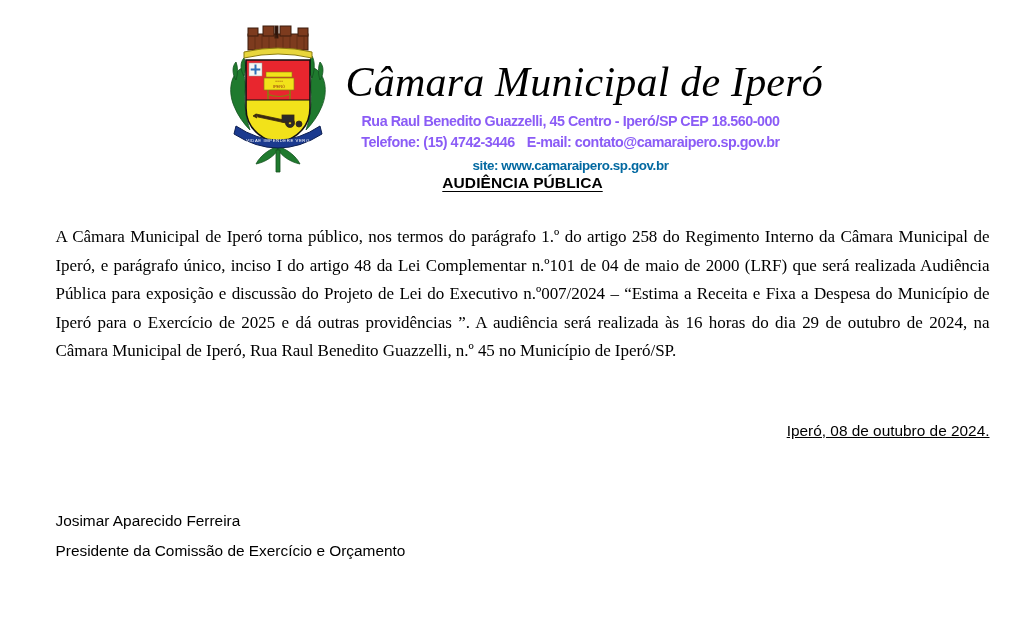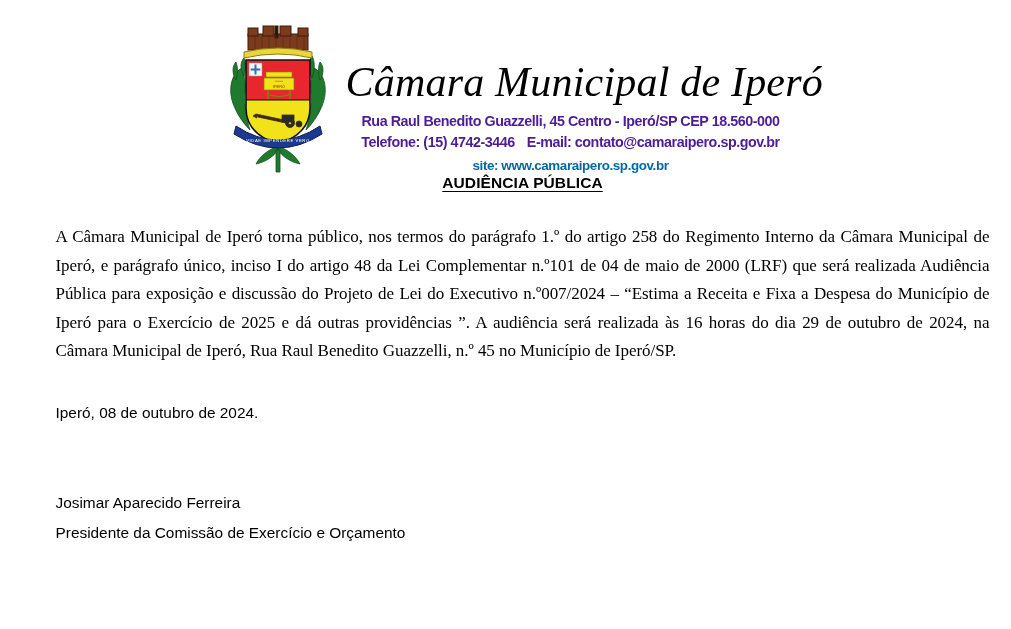--- a/index.html
+++ b/index.html
@@ -51,21 +51,21 @@
     color: #000;
     margin-top: 28px;
   }
 
   .addr-line {
     font-family: "Liberation Sans", sans-serif;
     font-weight: bold;
     font-size: 14.3px;
     letter-spacing: -0.45px;
     text-align: center;
-    color: #4c1d95;
+    color: #8b5cf6;
     margin-top: 9px;
     white-space: nowrap;
   }
   .addr-line.second {
     margin-top: 5px;
   }
   .addr-line .gap {
     display: inline-block;
     width: 12px;
   }
@@ -102,24 +102,25 @@
     text-align: justify;
     text-justify: inter-word;
     font-size: 17px;
     line-height: 28.5px;
     margin-top: 31px;
     letter-spacing: -0.05px;
     font-family: Liberation Serif, serif;
   }
 
   .place-date {
-    text-align: left;
+    text-align: right;
     font-size: 15.4px;
-    margin-top: 38px;
+    margin-top: 56px;
     padding-right: 0px;
+    text-decoration: underline;
   }
 
   .signature-block {
     text-align: left;
     margin-top: 66px;
   }
   .sig-name {
     font-size: 15.4px;
     line-height: 30px;
   }

